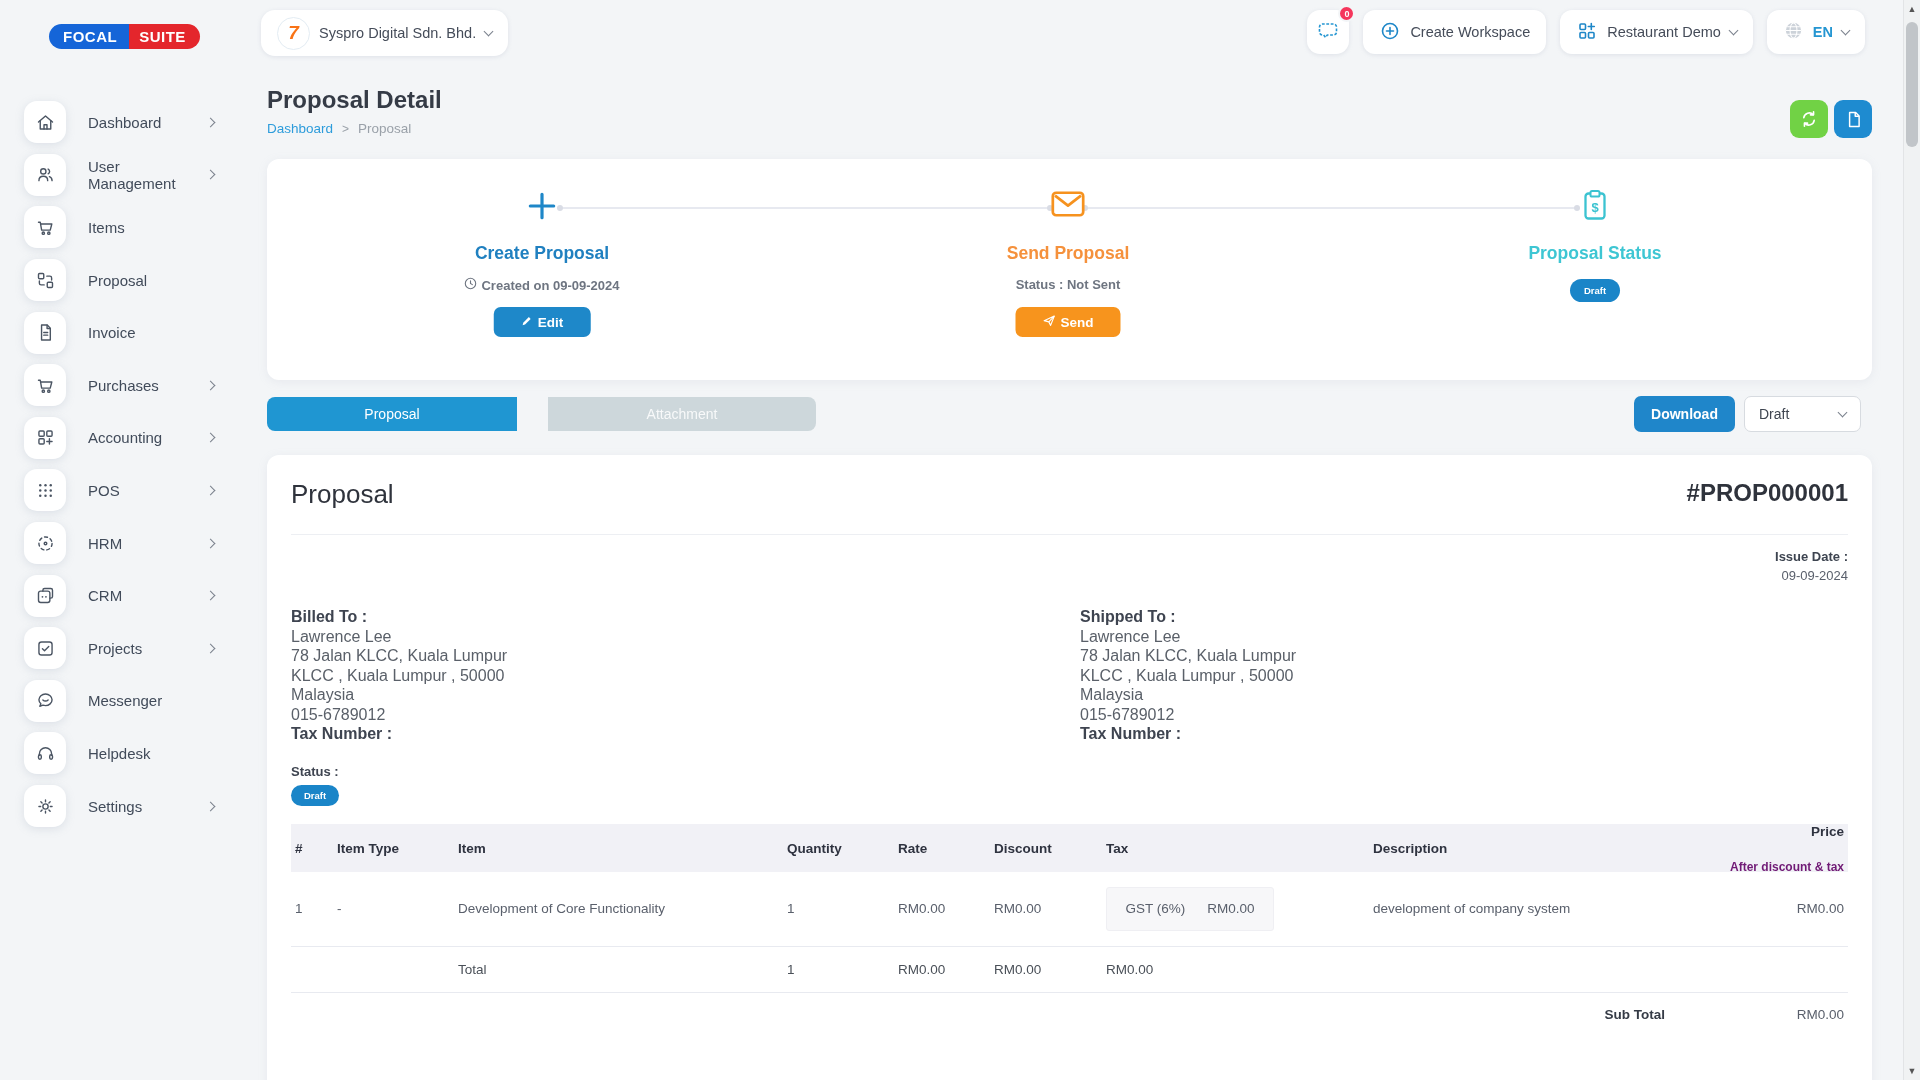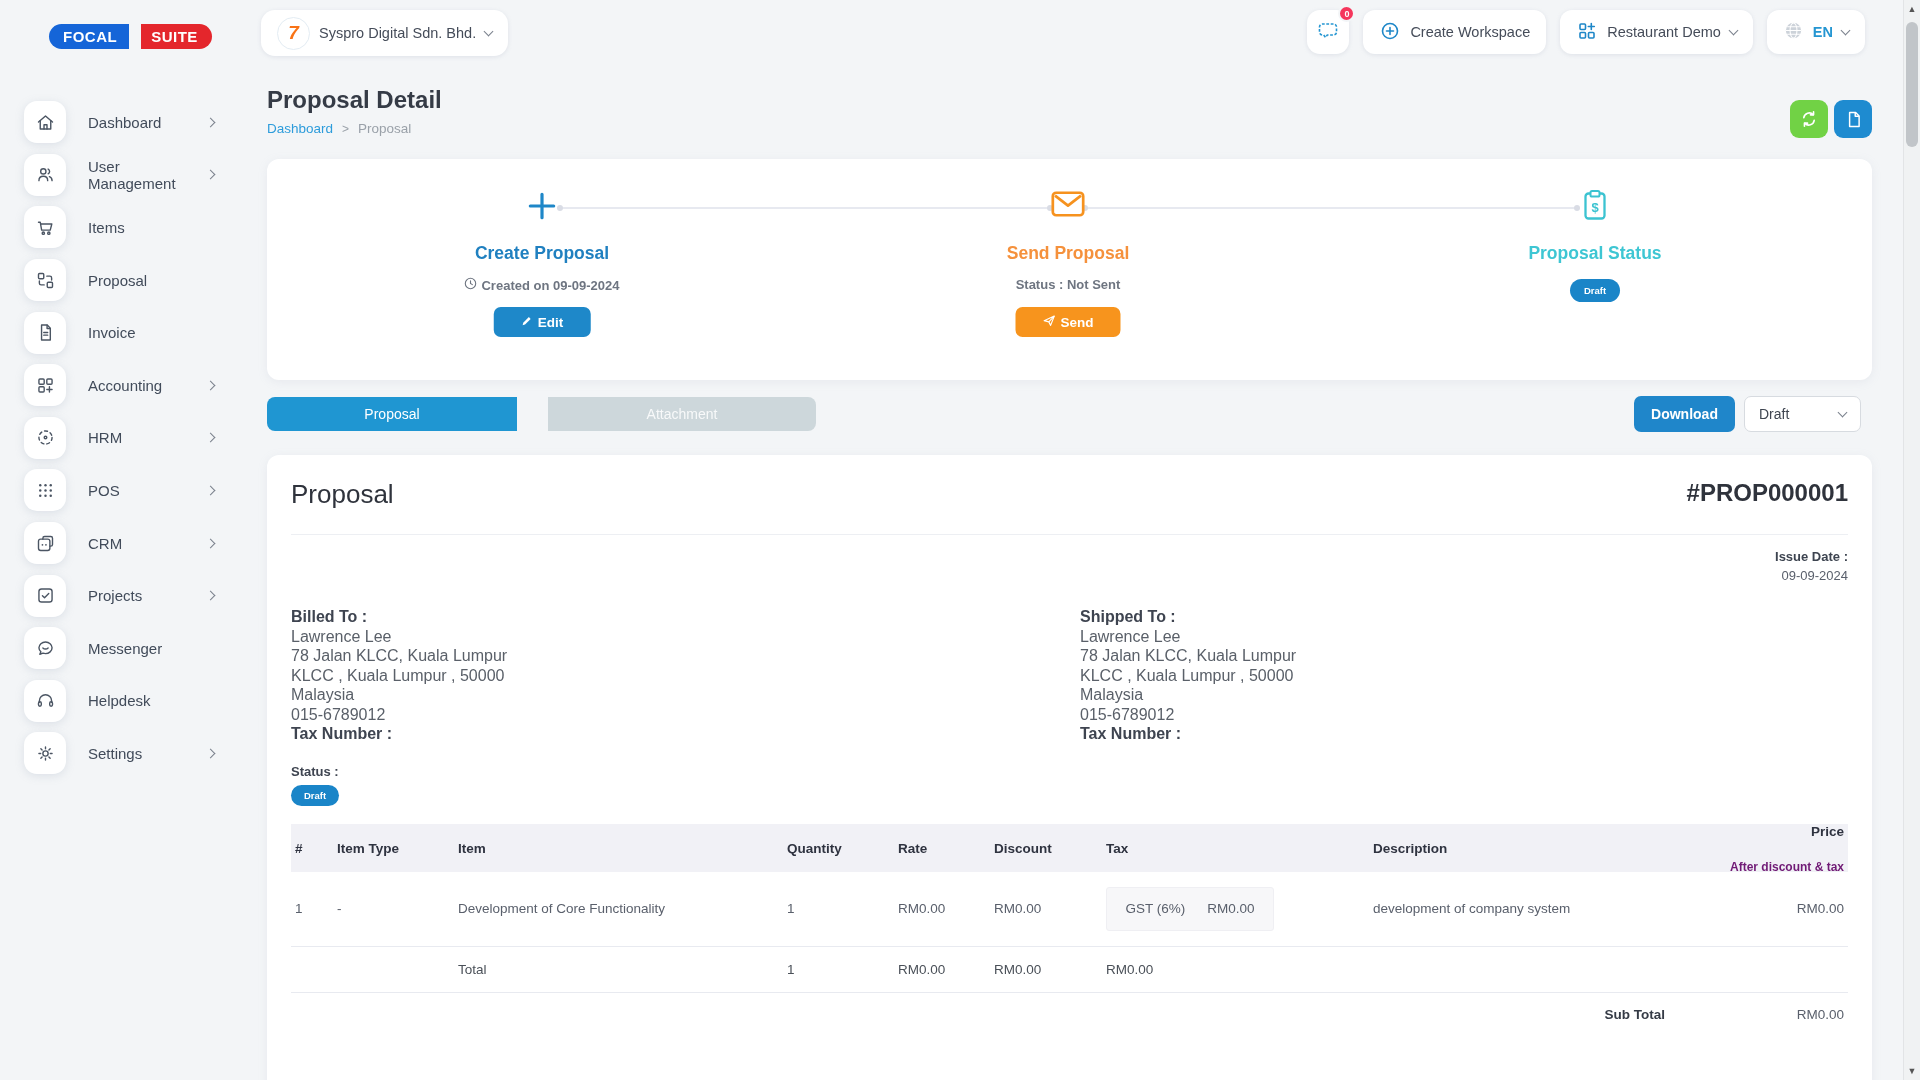--- a/index.html
+++ b/index.html
@@ -8,21 +8,21 @@
   .ic{stroke:#4b5563;fill:none;stroke-width:1.6;stroke-linecap:round;stroke-linejoin:round;}
   .icf{fill:#4b5563;stroke:none;}
   .chev{display:inline-block;width:7px;height:7px;border-right:1.8px solid #7a818c;border-bottom:1.8px solid #7a818c;}
   .chev.r{transform:rotate(-45deg);}
   .chev.d{transform:rotate(45deg);margin-top:-3px;}
   .pill{background:#fff;border:none;border-radius:12px;box-shadow:0 1px 4px rgba(150,160,180,.22);display:flex;align-items:center;gap:9px;height:44px;padding:0 16px;font-family:inherit;font-size:14.5px;color:#454c59;cursor:pointer;}
   
   .topbar{position:absolute;left:0;top:0;width:1903px;height:64px;}
   .logo{position:absolute;left:49px;top:24px;display:flex;font-weight:bold;font-size:15px;letter-spacing:.5px;}
   .logo-focal{background:#1565d8;color:#fff;padding:4px 12px 4px 14px;border-radius:13px 0 0 13px;}
-  .logo-suite{background:#e4262c;color:#fff;padding:4px 14px 4px 10px;border-radius:0 13px 13px 0;margin-left:12px;}
+  .logo-suite{background:#e4262c;color:#fff;padding:4px 14px 4px 10px;border-radius:0 13px 13px 0;}
   .ws-pill{position:absolute;left:261px;top:10px;height:46px;border-radius:14px;}
   .ws-avatar{width:33px;height:33px;border-radius:50%;border:1px solid #e3ecf3;display:flex;align-items:center;justify-content:center;color:#f97316;font-weight:bold;font-size:19px;font-style:italic;}
   .top-right{position:absolute;right:38px;top:10px;display:flex;gap:14px;}
   .icon-pill{width:42px;padding:0;justify-content:center;position:relative;border-radius:13px;}
   .badge{position:absolute;top:-5px;right:-6px;background:#f5365c;color:#fff;font-size:9px;font-weight:bold;width:17px;height:17px;border-radius:50%;display:flex;align-items:center;justify-content:center;border:2px solid #f3f5f7;}
   .lang{color:#2596d2;font-weight:bold;}
   
   .sidebar{position:absolute;left:0;top:96px;width:252px;}
   .side-item{display:flex;align-items:center;height:52.6px;padding-left:24px;cursor:pointer;}
   .tile{width:42px;height:42px;background:#fff;border-radius:13px;box-shadow:0 2px 8px rgba(150,162,185,.25);display:flex;align-items:center;justify-content:center;flex:none;}
@@ -209,59 +209,72 @@
             <path d="M10 12h4.5M10 15h4.5"></path>
           </g>
         </svg>
       </span>
     <span class="side-label">Invoice</span>
   </div>
   <div class="side-item">
     <span class="tile">
         <svg width="21" height="21" viewBox="0 0 24 24">
           <g class="ic">
+            <path d="M4 6h2l1.6 9h9.8l1.8-7H7"></path>
+            <circle cx="9.5" cy="18.5" r="1.3"></circle>
+            <circle cx="15.8" cy="18.5" r="1.3"></circle>
+          </g>
+        </svg>
+      </span>
+    <span class="side-label">Purchases</span>
+    <span class="chev r"></span>
+  </div>
+  <div class="side-item">
+    <span class="tile">
+        <svg width="21" height="21" viewBox="0 0 24 24">
+          <g class="ic">
             <rect x="4.5" y="4.5" width="6" height="6" rx="1.2"></rect>
             <rect x="13.5" y="4.5" width="6" height="6" rx="1.2"></rect>
             <rect x="4.5" y="13.5" width="6" height="6" rx="1.2"></rect>
             <path d="M16.5 13.5v6M13.5 16.5h6"></path>
           </g>
         </svg>
       </span>
     <span class="side-label">Accounting</span>
-    <span class="chev r"></span>
-  </div>
-  <div class="side-item">
-    <span class="tile">
-        <svg width="21" height="21" viewBox="0 0 24 24">
-          <g class="ic">
-            <circle cx="12" cy="12" r="7.5" stroke-dasharray="3.4 3.4"></circle>
-            <circle cx="12" cy="12" r="1.5"></circle>
-          </g>
-        </svg>
-      </span>
-    <span class="side-label">HRM</span>
     <span class="chev r"></span>
   </div>
   <div class="side-item">
     <span class="tile">
         <svg width="21" height="21" viewBox="0 0 24 24">
           <g class="icf">
             <circle cx="6" cy="6" r="1.4"></circle>
             <circle cx="12" cy="6" r="1.4"></circle>
             <circle cx="18" cy="6" r="1.4"></circle>
             <circle cx="6" cy="12" r="1.4"></circle>
             <circle cx="12" cy="12" r="1.4"></circle>
             <circle cx="18" cy="12" r="1.4"></circle>
             <circle cx="6" cy="18" r="1.4"></circle>
             <circle cx="12" cy="18" r="1.4"></circle>
             <circle cx="18" cy="18" r="1.4"></circle>
           </g>
         </svg>
       </span>
     <span class="side-label">POS</span>
+    <span class="chev r"></span>
+  </div>
+  <div class="side-item">
+    <span class="tile">
+        <svg width="21" height="21" viewBox="0 0 24 24">
+          <g class="ic">
+            <circle cx="12" cy="12" r="7.5" stroke-dasharray="3.4 3.4"></circle>
+            <circle cx="12" cy="12" r="1.5"></circle>
+          </g>
+        </svg>
+      </span>
+    <span class="side-label">HRM</span>
     <span class="chev r"></span>
   </div>
   <div class="side-item">
     <span class="tile">
         <svg width="21" height="21" viewBox="0 0 24 24">
           <g class="ic">
             <rect x="4" y="7" width="13" height="13" rx="2.5"></rect>
             <path d="M9 7V6a2 2 0 0 1 2-2h7a2 2 0 0 1 2 2v7a2 2 0 0 1-2 2h-1"></path>
           </g>
           <circle class="icf" cx="8.5" cy="13.5" r="1"></circle>

